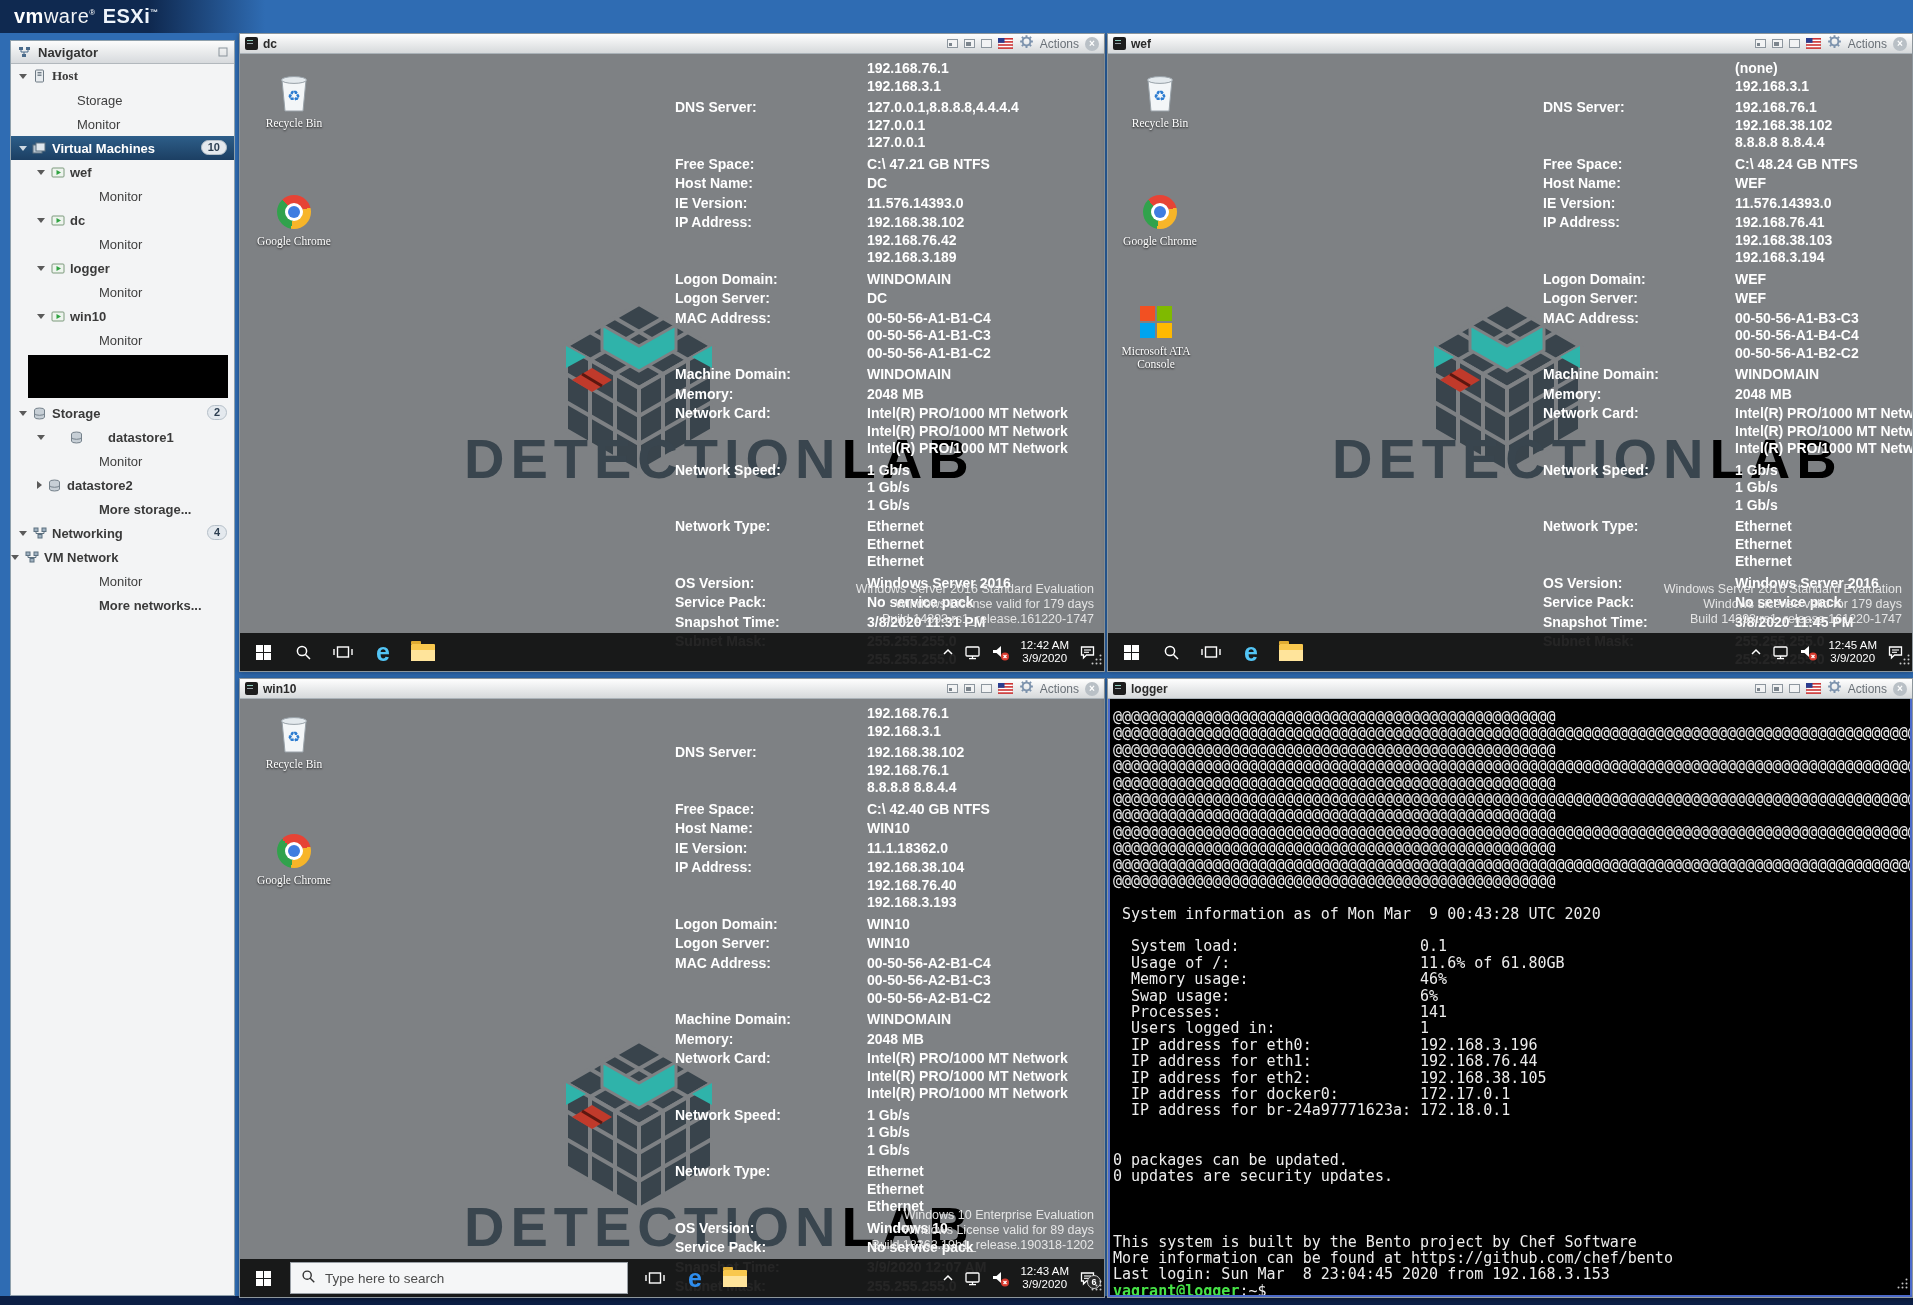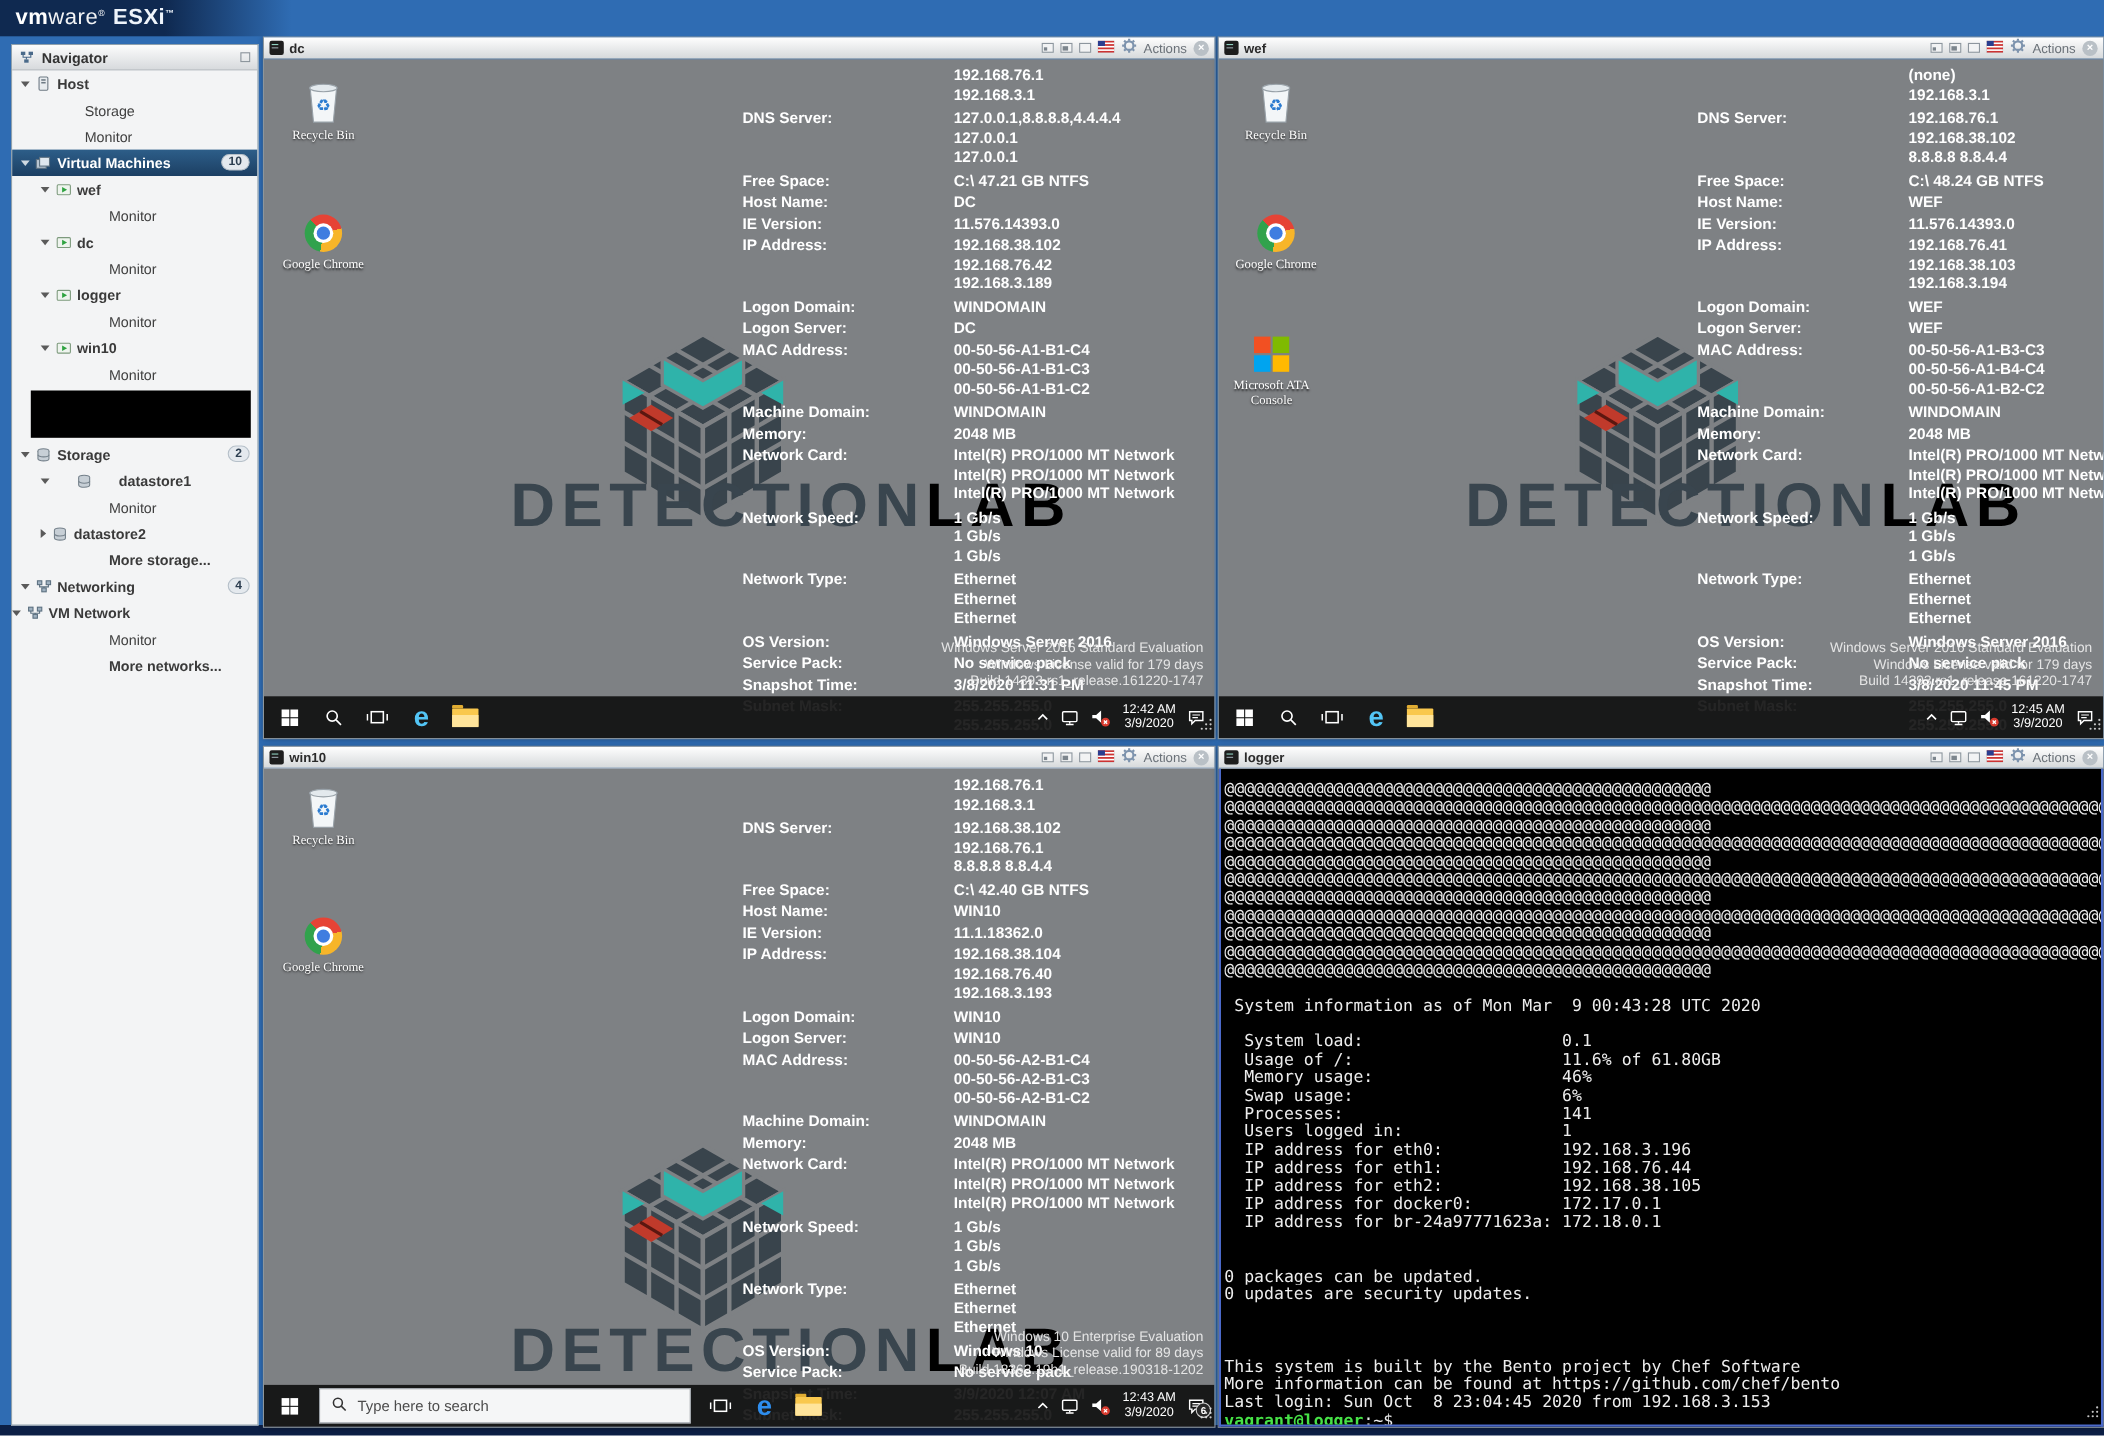--- a/index.html
+++ b/index.html
@@ -121,21 +121,21 @@
     </span>
     <span>Navigator</span>
     <span class="spacer"></span>
     <span>
       <svg width="10" height="10" viewBox="0 0 10 10">
           <rect x="1" y="1" width="8" height="8" fill="none" stroke="#8a939b"></rect>
         </svg>
     </span>
   </div>
   <div id="nav-tree">
-      <div class="nav-row b" style="padding-left: 8px;">
+      <div class="nav-row b" style="padding-left: 8px; font-family: Liberation Serif, serif;">
         <span class="arr d"></span>
         <span class="nicon">
           <svg width="11" height="14" viewBox="0 0 11 14">
             <rect x="1.5" y="1" width="8" height="12" rx="1" fill="#e8ecef" stroke="#6e7a84"></rect>
             <rect x="3.5" y="3" width="4" height="1.4" fill="#6e7a84"></rect>
             <rect x="3.5" y="5.5" width="4" height="1.4" fill="#6e7a84"></rect>
           </svg>
         </span>
         <span class="lbl">Host</span>
       </div>
@@ -1189,21 +1189,21 @@
         <div class="tline">  IP address for br-24a97771623a: 172.18.0.1</div>
         <div class="tline"></div>
         <div class="tline"></div>
         <div class="tline">0 packages can be updated.</div>
         <div class="tline">0 updates are security updates.</div>
         <div class="tline"></div>
         <div class="tline"></div>
         <div class="tline"></div>
         <div class="tline">This system is built by the Bento project by Chef Software</div>
         <div class="tline">More information can be found at https://github.com/chef/bento</div>
-        <div class="tline">Last login: Sun Oct  8 23:04:45 2020 from 192.168.3.153</div>
+        <div class="tline">Last login: Sun Mar  8 23:04:45 2020 from 192.168.3.153</div>
         <div class="tline"><span class="pgreen">vagrant@logger</span><span>:</span><span>~</span><span>$</span></div>
         <span class="grip"><svg width="11" height="11" viewBox="0 0 11 11">
             <g fill="#e8e8e8">
               <circle cx="9.5" cy="1.5" r="1"></circle>
               <circle cx="9.5" cy="5.5" r="1"></circle>
               <circle cx="9.5" cy="9.5" r="1"></circle>
               <circle cx="5.5" cy="5.5" r="1"></circle>
               <circle cx="5.5" cy="9.5" r="1"></circle>
               <circle cx="1.5" cy="9.5" r="1"></circle>
             </g>

